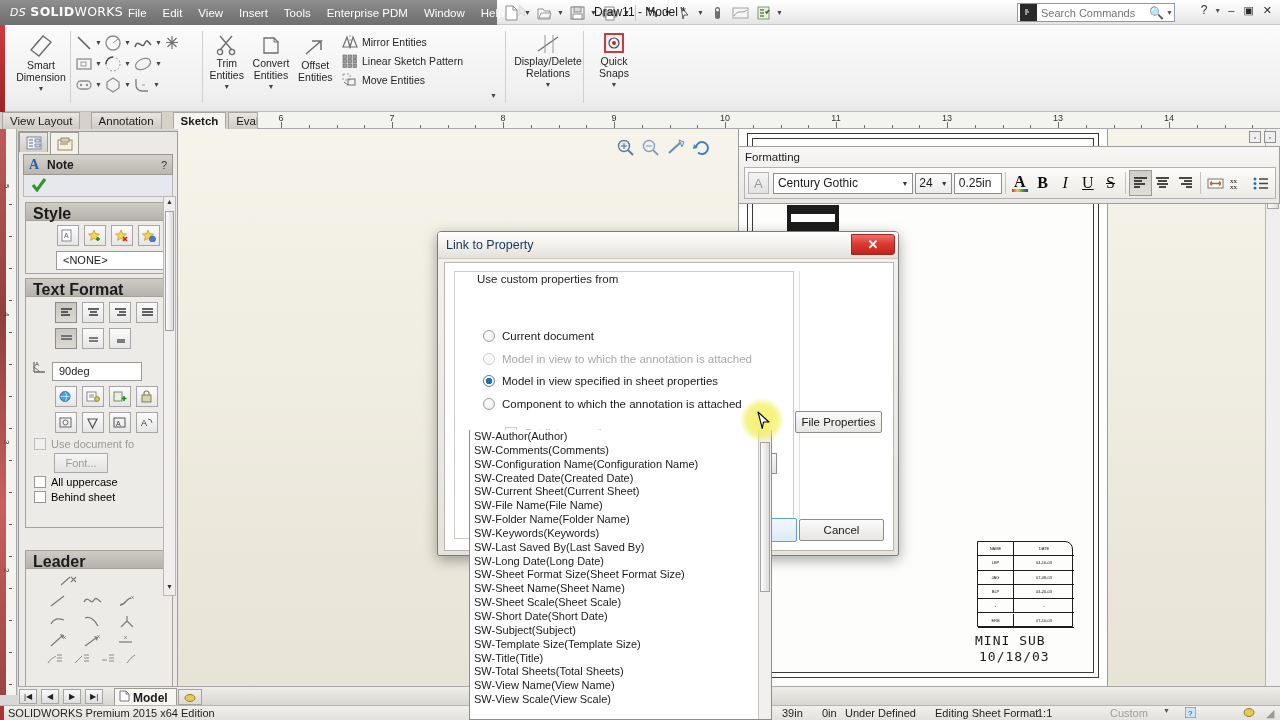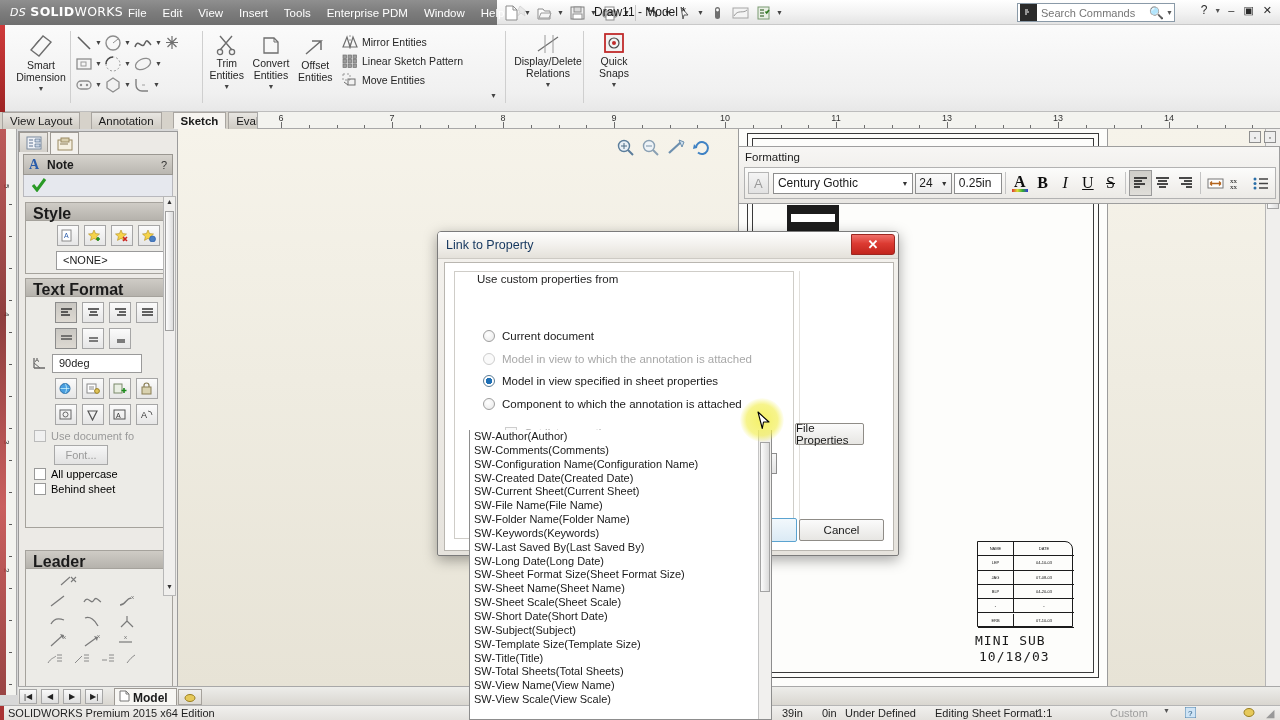--- a/index.html
+++ b/index.html
@@ -355,25 +355,25 @@
     font-size: 11px; color: #1a1a1a; white-space: nowrap;
   }
   .dd-scroll {
     position: absolute; right: 0; top: 0; width: 13px; height: 290px;
     background: #f1f0ee; border-left: 1px solid #c4c4c4;
   }
   .dd-sthumb { position: absolute; left: 1px; top: 12px; width: 10px; height: 150px;
     background: linear-gradient(90deg,#fcfcfc,#dbdbdb); border: 1px solid #a3a3a3; }
 
   .filebtn {
-    position: absolute; left: 795px; top: 411px; width: 69px; height: 22px;
+    position: absolute; left: 795px; top: 411px; width: 87px; height: 22px;
     background: linear-gradient(180deg,#fbfbfb,#e7e6e3);
     border: 1px solid #8f8c87; border-radius: 2px;
     font-size: 11.5px; color: #181818;
-    display: flex; align-items: center; justify-content: center; z-index: 57; margin-top: 12px;
+    display: flex; align-items: center; justify-content: center; z-index: 57;
   }
   .cancelbtn {
     position: absolute; left: 799px; top: 519px; width: 85px; height: 22px;
     background: linear-gradient(180deg,#fbfbfb,#e7e6e3);
     border: 1px solid #8f8c87; border-radius: 2px;
     font-size: 11.5px; color: #181818;
     display: flex; align-items: center; justify-content: center; z-index: 57;
   }
   .okbtn {
     position: absolute; left: 769px; top: 518px; width: 28px; height: 24px;
@@ -966,21 +966,21 @@
               <path d="M3 7h8M3 9h8" stroke="#555" stroke-width="1.4"></path>
             </svg>
           </span>
       </div>
       <div style="display:flex;align-items:center;margin:3px 0 0 5px;">
         <span><svg width="18" height="16">
               <path d="M3 13V3M3 13h11" stroke="#6a6a6a" stroke-width="1.3"></path>
               <path d="M3 8l6 5" stroke="#6a6a6a"></path>
               <text x="4" y="7" font-size="6" fill="#3a3a3a">A</text>
             </svg></span>
-        <span class="txtbox-sm" style="width:90px;margin-left:3px;">90deg</span>
+        <span class="txtbox-sm" style="width:90px;margin-left:3px;margin-top:8px;">90deg</span>
       </div>
       <div style="padding:3px 0 0 28px;">
         <span class="btn-ic">
             <svg width="14" height="13">
               <circle cx="6" cy="6.5" r="5" fill="#4a9fe0" stroke="#2a6fa8"></circle>
               <path d="M1.5 6.5h9M6 1.5c2 2.5 2 7.5 0 10" fill="none" stroke="#dff" stroke-width=".7"></path>
             </svg>
           </span>
         <span class="btn-ic">
             <svg width="14" height="13">

